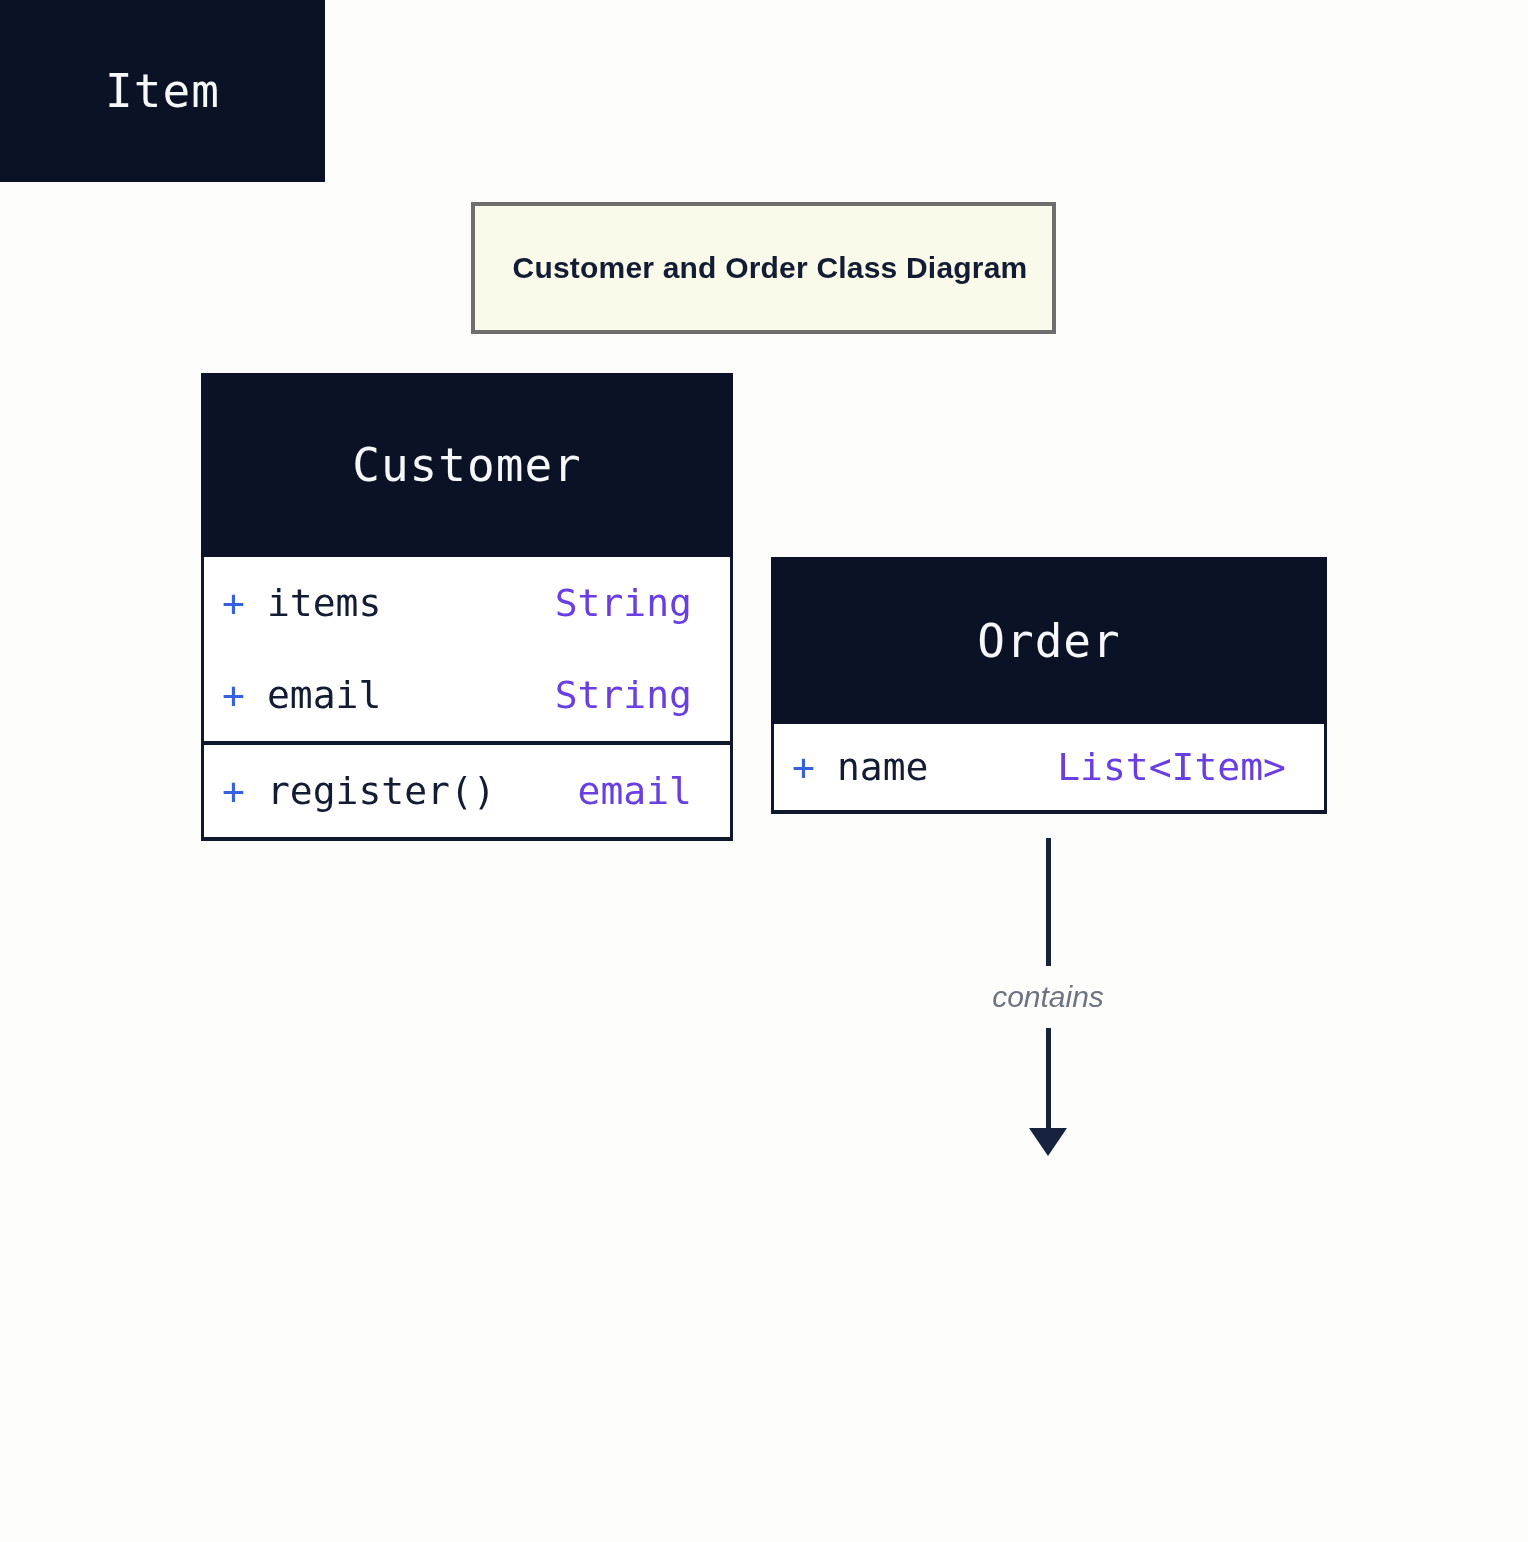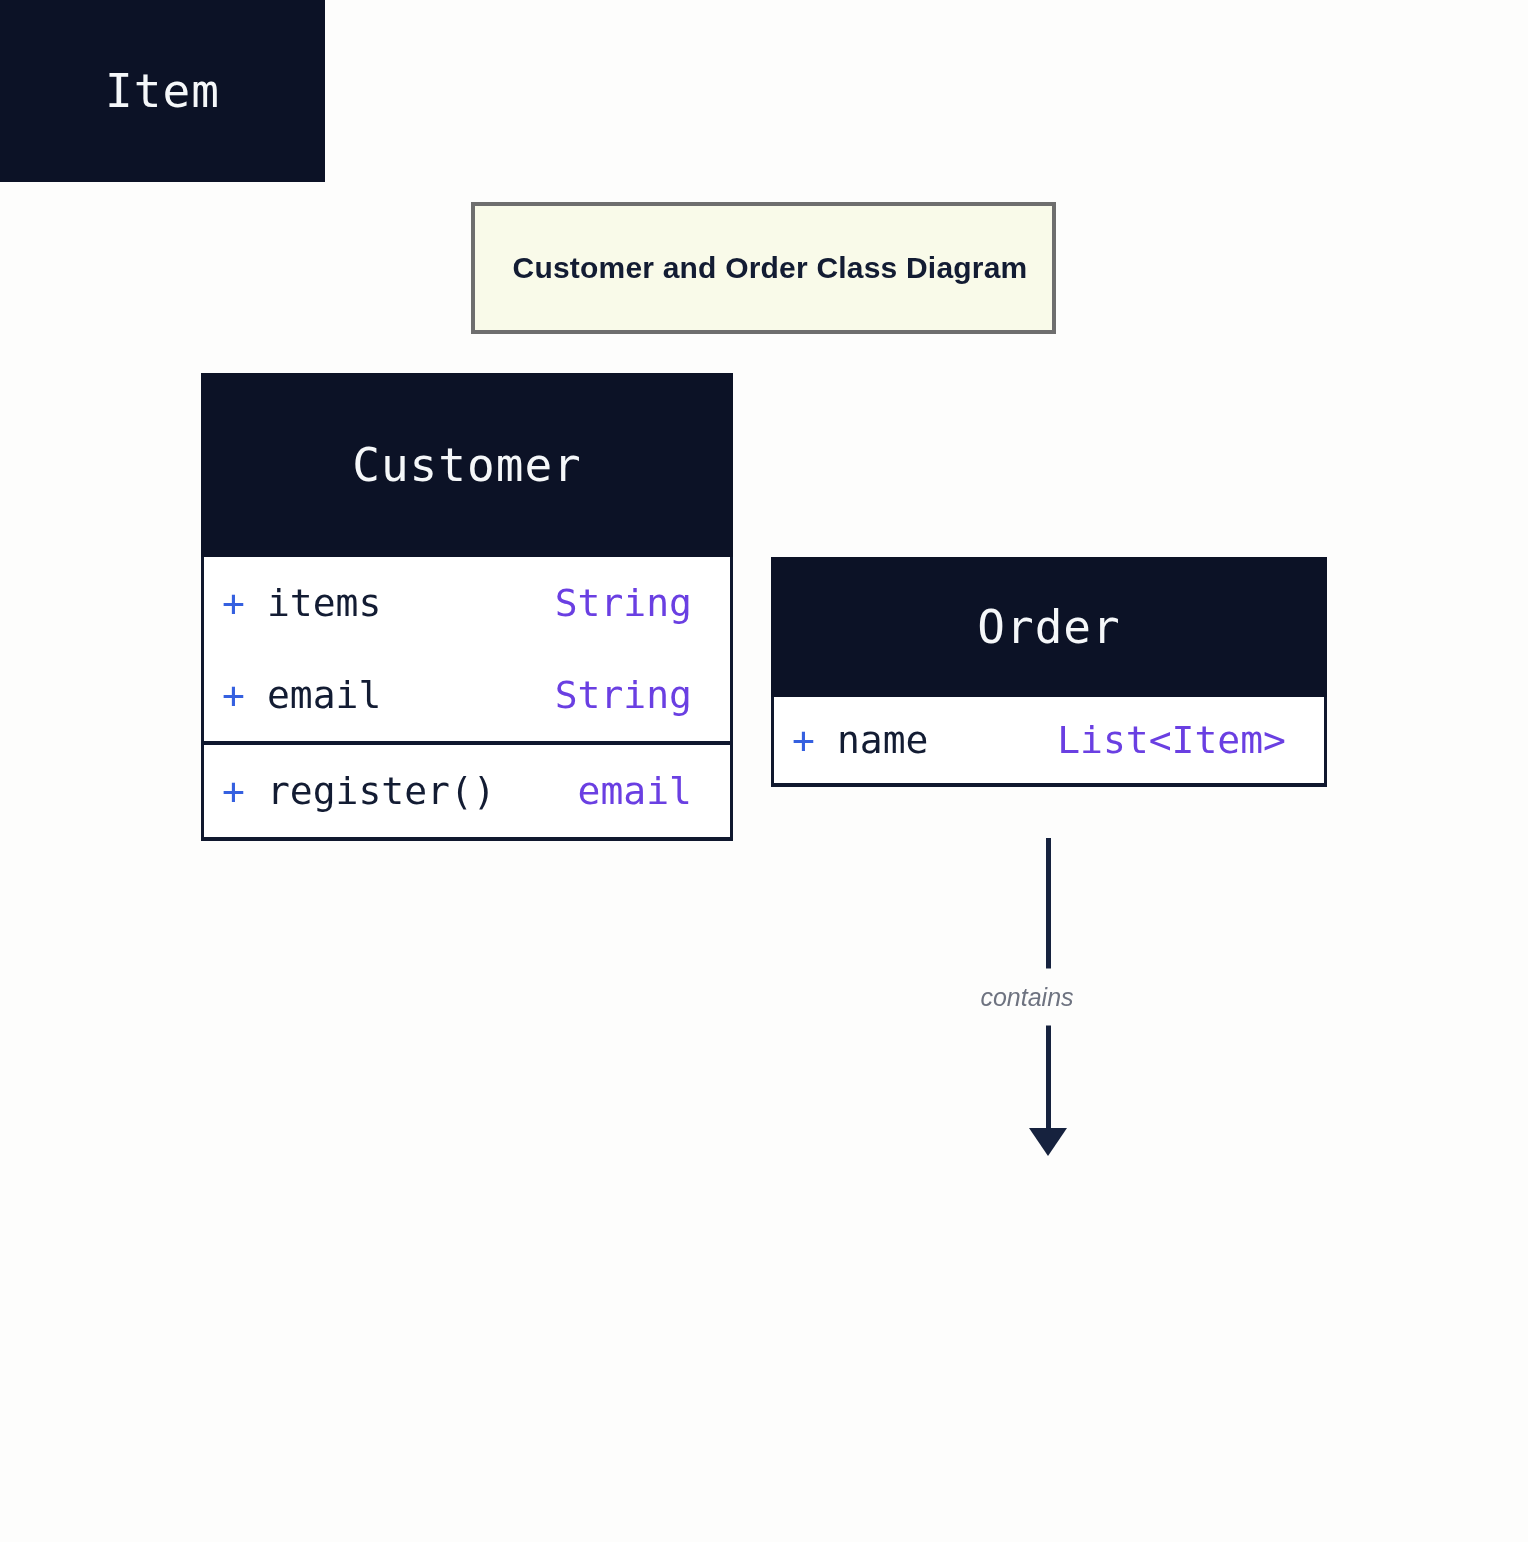--- a/index.html
+++ b/index.html
@@ -70,21 +70,21 @@
   .member .left { display: flex; align-items: center; }
   .vis   { color: var(--vis-blue); margin-right: 22px; }
   .mname { color: var(--member-text); }
   .mtype { color: var(--type-purple); }
 
   
   .node-customer { left: 201px; top: 373px; width: 532px; }
   .node-customer header { height: 184px; }
   
   .node-order { left: 771px; top: 557px; width: 556px; }
-  .node-order header { height: 140px; }
+  .node-order header { height: 167px; }
   .node-order .member { height: 86px; }
   
   .node-item {
     left: 886px; top: 1156px; width: 325px; height: 182px;
     background: var(--navy);
     display: flex; align-items: center; justify-content: center;
   }
   .node-item span { color: var(--header-text); font-size: 46px; letter-spacing: 1px; text-align: right; }
 
   
@@ -97,25 +97,25 @@
   .edge-arrowhead {
     position: absolute;
     left: 1029px; top: 1128px;
     width: 0; height: 0;
     border-left: 19px solid transparent;
     border-right: 19px solid transparent;
     border-top: 28px solid var(--edge);
   }
   .edge-label {
     position: absolute;
-    left: 1027px; top: 997px;
+    left: 1048px; top: 997px;
     transform: translate(-50%, -50%);
     font-family: "Liberation Sans", sans-serif;
     font-style: italic;
-    font-size: 25px;
+    font-size: 30px;
     color: var(--label-gray);
     background: var(--page-bg);
     padding: 14px 6px;
     white-space: nowrap;
   }
 </style>
 </head>
 <body>
 
 <div class="canvas">

